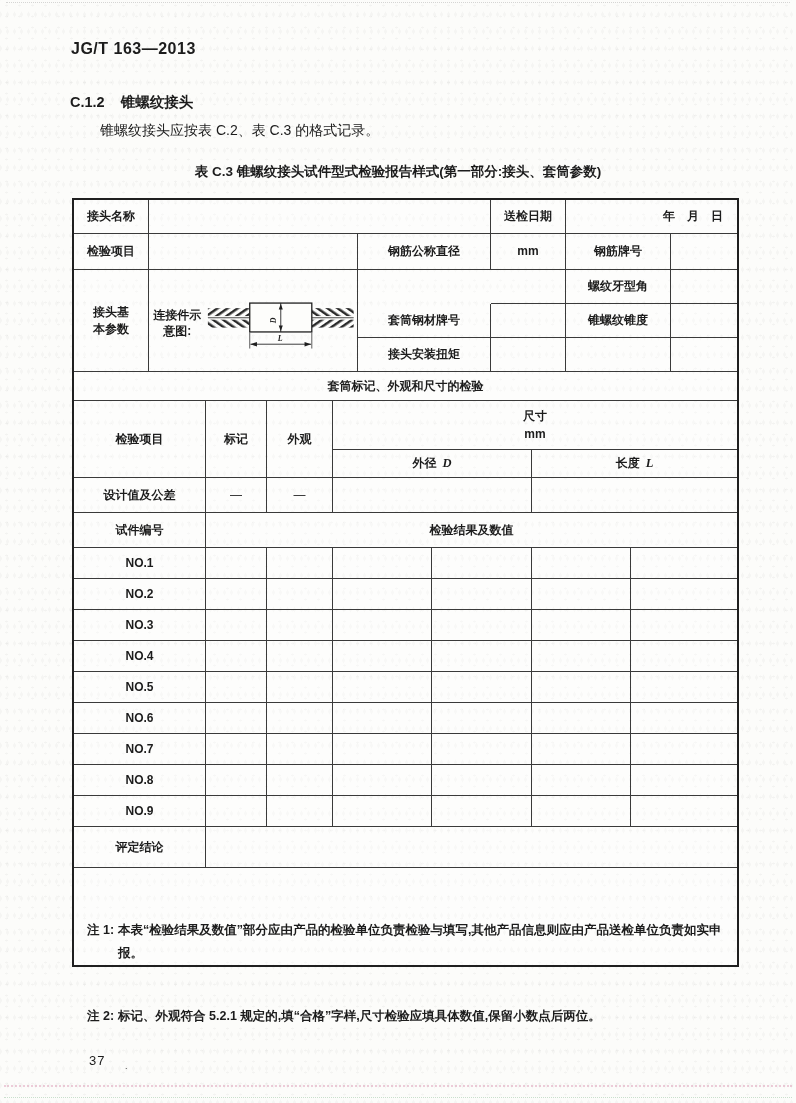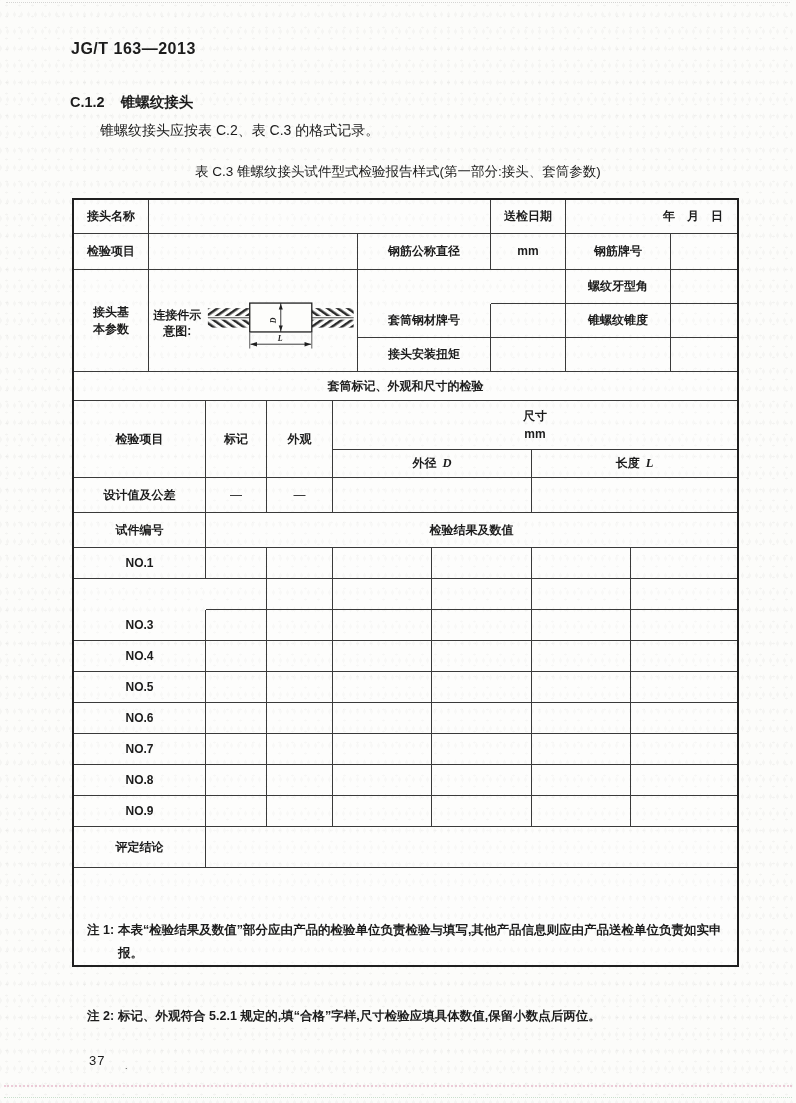--- a/index.html
+++ b/index.html
@@ -15,21 +15,21 @@
     color:#1c1c1c;overflow:hidden;
   }
   .scan-edge-top{position:absolute;top:2px;left:6px;right:6px;border-top:1px dotted rgba(140,140,140,.35);}
   .scan-edge-pink{position:absolute;bottom:16px;left:4px;right:4px;border-top:2px dotted rgba(214,125,164,.38);}
   .scan-edge-green{position:absolute;bottom:5px;left:4px;right:4px;border-top:1px dotted rgba(140,190,150,.45);}
 
   .doc-header{position:absolute;left:71px;top:40px;font-size:16px;font-weight:bold;letter-spacing:.5px;}
   .section-heading{position:absolute;left:70px;top:93px;font-size:14.5px;font-weight:bold;}
   .section-heading .num{margin-right:16px;}
   .intro-text{position:absolute;left:100px;top:122px;font-size:14px;margin:0;font-weight:500;}
-  .table-title{position:absolute;left:0;top:163px;width:100%;text-align:center;font-size:13.5px;font-weight:normal;}
+  .table-title{position:absolute;left:0;top:163px;width:100%;text-align:center;font-size:13.5px;font-weight:bold;}
 
   .report-table{position:absolute;left:72px;top:198px;width:663px;border:2px solid #1f1f1f;background:rgba(255,255,255,.35);}
   .grid{display:grid;}
   .gridA{grid-template-columns:75px 209px 133px 75px 105px 66px;
          grid-template-rows:34px 36px 34px 34px 34px 29px;}
   .gridB{grid-template-columns:132px 61px 66px 99px 100px 99px 106px;
          grid-template-rows:49px 28px 35px 35px repeat(9,31px) 41px;}
   .cell{
     box-sizing:border-box;border-right:1px solid #3a3a3a;border-bottom:1px solid #3a3a3a;
     display:flex;align-items:center;justify-content:center;
@@ -167,20 +167,21 @@
       <div class="cell noR" style="grid-area:4/2/5/8">检验结果及数值</div>
 
       <div class="cell" style="grid-area:5/1/6/2">NO.1</div>
       <div class="cell" style="grid-area:5/2/6/3"></div>
       <div class="cell" style="grid-area:5/3/6/4"></div>
       <div class="cell" style="grid-area:5/4/6/5"></div>
       <div class="cell" style="grid-area:5/5/6/6"></div>
       <div class="cell" style="grid-area:5/6/6/7"></div>
       <div class="cell noR" style="grid-area:5/7/6/8"></div>
 
+      <div class="cell" style="grid-area:6/1/7/2">NO.2</div>
       <div class="cell" style="grid-area:6/2/7/3"></div>
       <div class="cell" style="grid-area:6/3/7/4"></div>
       <div class="cell" style="grid-area:6/4/7/5"></div>
       <div class="cell" style="grid-area:6/5/7/6"></div>
       <div class="cell" style="grid-area:6/6/7/7"></div>
       <div class="cell noR" style="grid-area:6/7/7/8"></div>
 
       <div class="cell" style="grid-area:7/1/8/2">NO.3</div>
       <div class="cell" style="grid-area:7/2/8/3"></div>
       <div class="cell" style="grid-area:7/3/8/4"></div>

